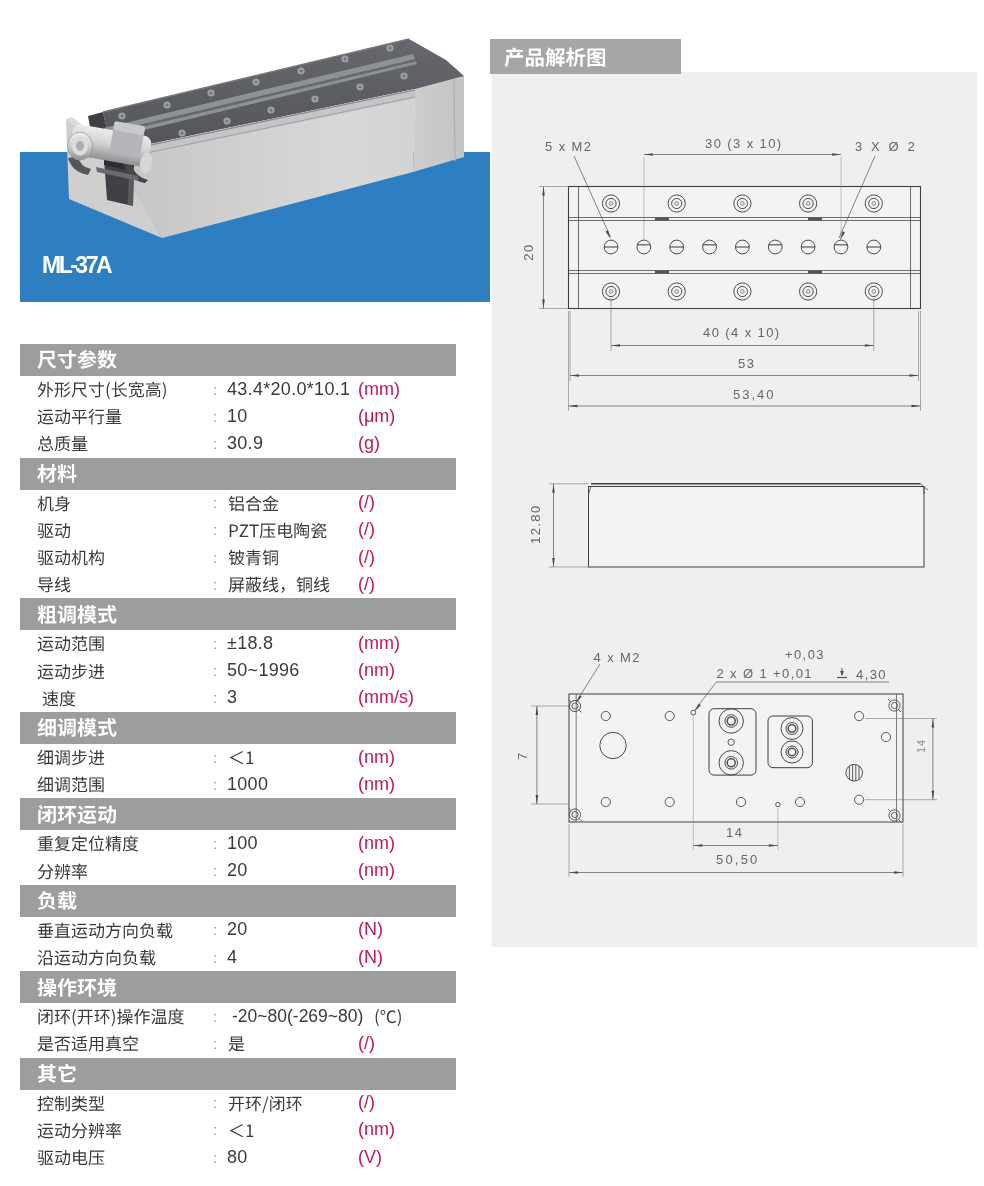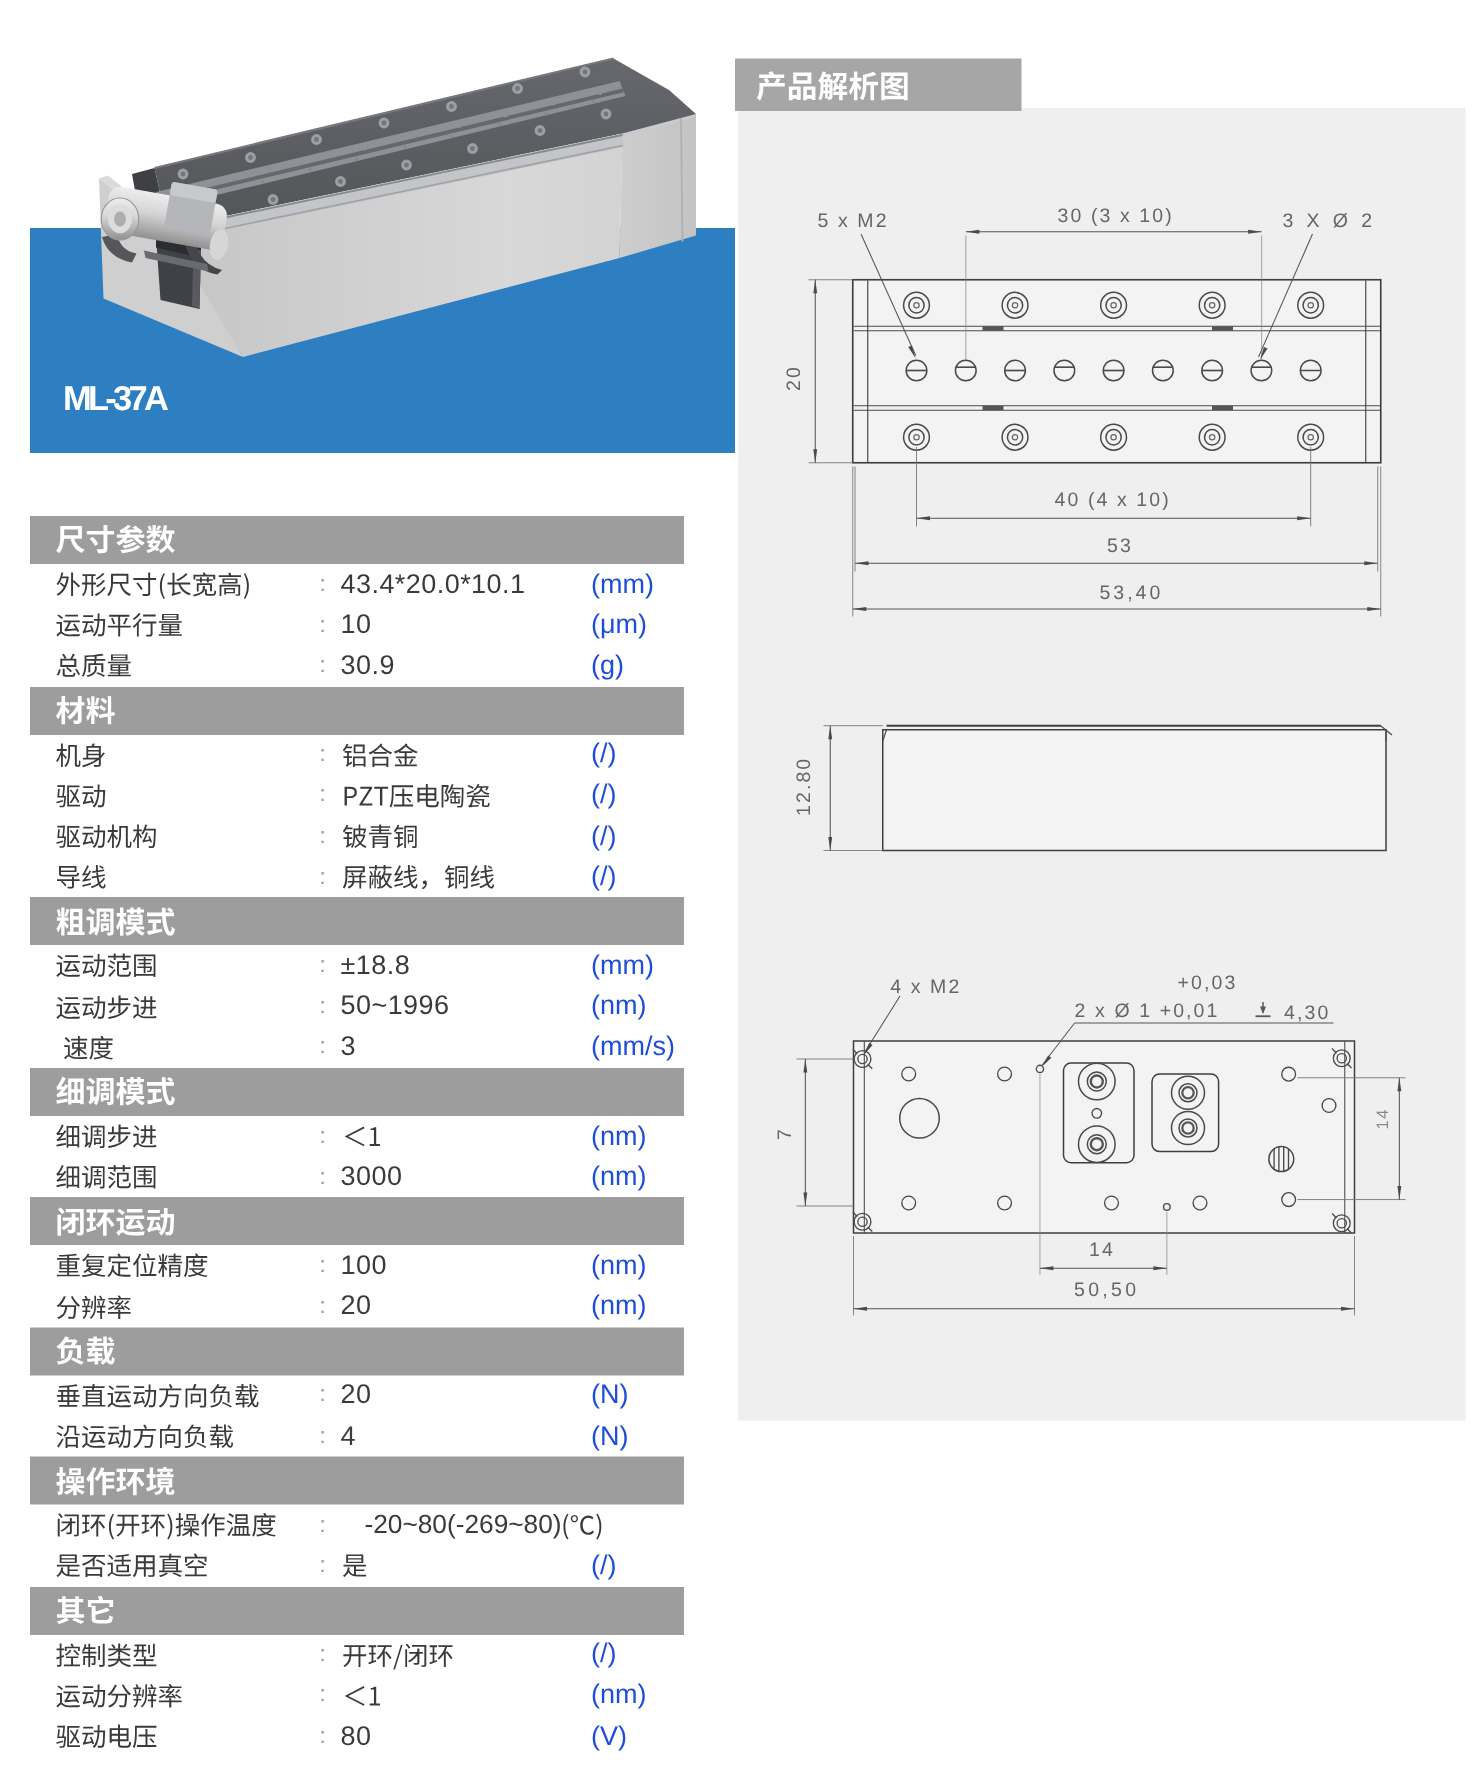--- a/index.html
+++ b/index.html
@@ -1,21 +1,21 @@
 <!DOCTYPE html>
 <html><head><meta charset="utf-8">
 <style>
 * { margin:0; padding:0; box-sizing:border-box; }
 html,body { width:984px; height:1186px; background:#fff; font-family:"Liberation Sans",sans-serif; position:relative; overflow:hidden; -webkit-font-smoothing:antialiased; }
 .abs { position:absolute; }
 .sh { position:absolute; left:20px; width:436px; height:32px; background:#9d9d9d; }
 .colon { position:absolute; left:213px; font-size:15px; color:#999; }
 .val { position:absolute; left:227px; font-size:18px; color:#3a3a3a; white-space:pre; letter-spacing:0.3px; }
-.val2 { position:absolute; left:243px; font-size:17.5px; color:#3a3a3a; white-space:pre; }
-.unit { position:absolute; left:394px; font-size:18px; color:#1d4ed8; white-space:pre; }
+.val2 { position:absolute; left:232px; font-size:17.5px; color:#3a3a3a; white-space:pre; }
+.unit { position:absolute; left:358px; font-size:18px; color:#be185d; white-space:pre; }
 </style></head>
 <body>
 <div class="abs" style="left:20px;top:152px;width:470px;height:150px;background:#2d7fc2"></div>
 <svg class="abs" style="left:0;top:0" width="490" height="310" viewBox="0 0 490 310">
     <defs>
 <linearGradient id="gf" x1="0" y1="0" x2="1" y2="0">
         <stop offset="0" stop-color="#c5c5c5"></stop>
         <stop offset="0.75" stop-color="#d8d8d8"></stop>
         <stop offset="1" stop-color="#d3d3d3"></stop>
       </linearGradient>
@@ -451,21 +451,21 @@
       <path d="M15.0 -11.9 4.2 -6.4V-6.4L15.0 -0.8L14.5 0.2L1.8 -6.3V-6.4L14.5 -13.0Z M18.5 0.0V-1.3H21.3V-10.6H19.1V-11.6Q19.9 -11.7 20.5 -11.9Q21.1 -12.2 21.6 -12.5H22.8V-1.3H25.3V0.0Z" fill="#3a3a3a"></path>
     </g>
   </svg>
 <span class="unit" style="top:746.6px">(nm)</span>
 <svg style="position:absolute;left:37px;top:774.1px" width="70" height="24" viewBox="0 0 70 24">
     <g transform="translate(0,17)">
       <path d="M1.1 -3.1Q1.1 -3.3 1.0 -3.5Q0.9 -3.7 0.8 -3.9Q0.8 -4.2 0.7 -4.3Q1.0 -4.4 1.3 -4.7Q1.6 -4.9 2.1 -5.4Q2.3 -5.6 2.8 -6.1Q3.2 -6.6 3.8 -7.3Q4.4 -8.0 5.0 -8.8Q5.6 -9.6 6.1 -10.5L7.2 -9.8Q6.0 -8.1 4.6 -6.5Q3.3 -5.0 1.9 -3.8V-3.8Q1.9 -3.8 1.8 -3.7Q1.7 -3.6 1.5 -3.5Q1.3 -3.4 1.2 -3.3Q1.1 -3.2 1.1 -3.1ZM1.1 -3.1 1.0 -4.2 1.7 -4.6 6.9 -5.3Q6.9 -5.1 6.9 -4.8Q6.9 -4.4 6.9 -4.2Q5.1 -4.0 4.0 -3.8Q2.9 -3.6 2.3 -3.5Q1.7 -3.4 1.5 -3.3Q1.2 -3.2 1.1 -3.1ZM1.0 -7.2Q1.0 -7.4 0.9 -7.6Q0.8 -7.8 0.7 -8.1Q0.6 -8.3 0.6 -8.5Q0.8 -8.5 1.0 -8.8Q1.3 -9.1 1.6 -9.5Q1.8 -9.7 2.1 -10.2Q2.4 -10.7 2.8 -11.4Q3.2 -12.0 3.6 -12.8Q3.9 -13.6 4.3 -14.4L5.5 -13.8Q5.0 -12.7 4.4 -11.7Q3.8 -10.6 3.1 -9.7Q2.5 -8.7 1.8 -7.9V-7.9Q1.8 -7.9 1.7 -7.8Q1.6 -7.8 1.4 -7.7Q1.2 -7.5 1.1 -7.4Q1.0 -7.3 1.0 -7.2ZM1.0 -7.2 1.0 -8.2 1.6 -8.6 5.4 -8.9Q5.4 -8.7 5.3 -8.4Q5.3 -8.0 5.3 -7.8Q4.0 -7.7 3.2 -7.6Q2.4 -7.5 1.9 -7.4Q1.5 -7.4 1.3 -7.3Q1.1 -7.3 1.0 -7.2ZM0.6 -0.9Q1.4 -1.0 2.4 -1.2Q3.5 -1.4 4.6 -1.6Q5.7 -1.8 6.9 -2.0L7.0 -0.9Q5.3 -0.5 3.7 -0.2Q2.1 0.1 0.8 0.4ZM8.1 -1.2H15.0V0.0H8.1ZM8.1 -7.2H15.1V-6.0H8.1ZM11.0 -12.5H12.2V-0.7H11.0ZM7.4 -13.4H15.8V1.0H14.6V-12.1H8.5V1.1H7.4Z M23.5 -13.5H24.7V-7.2Q24.7 -6.2 24.6 -5.1Q24.5 -3.9 24.3 -2.8Q24.1 -1.7 23.7 -0.6Q23.4 0.5 22.7 1.3Q22.7 1.2 22.5 1.1Q22.3 1.0 22.1 0.9Q21.9 0.7 21.8 0.7Q22.6 -0.4 23.0 -1.8Q23.3 -3.2 23.4 -4.6Q23.5 -5.9 23.5 -7.2ZM24.2 -13.5H32.1V-12.4H24.2ZM31.6 -13.5H32.7V-0.2Q32.7 0.3 32.6 0.6Q32.4 0.9 32.1 1.1Q31.8 1.2 31.2 1.3Q30.6 1.3 29.7 1.3Q29.7 1.1 29.6 0.9Q29.5 0.7 29.5 0.5Q29.4 0.3 29.3 0.1Q30.0 0.2 30.5 0.2Q31.0 0.2 31.2 0.2Q31.6 0.1 31.6 -0.2ZM25.7 -10.4H30.5V-9.5H25.7ZM25.3 -7.7H30.9V-6.8H25.3ZM27.5 -11.9H28.6V-7.0H27.5ZM26.3 -5.4H30.3V-1.4H26.3V-2.3H29.3V-4.4H26.3ZM25.7 -5.4H26.7V-0.6H25.7ZM18.8 -13.1 19.6 -13.9Q20.1 -13.5 20.6 -13.1Q21.1 -12.6 21.5 -12.2Q22.0 -11.7 22.2 -11.4L21.4 -10.5Q21.1 -10.8 20.7 -11.3Q20.2 -11.8 19.7 -12.3Q19.2 -12.7 18.8 -13.1ZM20.0 0.9 19.7 -0.3 20.0 -0.8 22.6 -2.8Q22.7 -2.5 22.8 -2.2Q23.0 -1.9 23.1 -1.7Q22.2 -1.0 21.6 -0.5Q21.0 -0.1 20.7 0.2Q20.4 0.5 20.2 0.6Q20.1 0.8 20.0 0.9ZM17.7 -8.9H20.8V-7.7H17.7ZM20.0 0.9Q19.9 0.7 19.8 0.6Q19.6 0.4 19.5 0.3Q19.3 0.1 19.2 0.0Q19.4 -0.1 19.6 -0.4Q19.8 -0.6 20.0 -1.0Q20.1 -1.4 20.1 -1.8V-8.9H21.4V-1.0Q21.4 -1.0 21.2 -0.8Q21.1 -0.7 20.9 -0.5Q20.7 -0.2 20.5 0.0Q20.3 0.3 20.1 0.5Q20.0 0.7 20.0 0.9Z M41.7 -9.2H48.2V-8.0H41.7ZM35.3 0.3Q35.8 -0.2 36.5 -1.0Q37.2 -1.7 38.0 -2.5Q38.7 -3.3 39.4 -4.0L40.1 -3.1Q39.5 -2.4 38.8 -1.6Q38.2 -0.8 37.5 -0.1Q36.8 0.7 36.2 1.3ZM36.0 -9.0 36.7 -9.8Q37.2 -9.5 37.8 -9.2Q38.4 -8.9 38.9 -8.6Q39.5 -8.3 39.8 -8.0L39.1 -7.1Q38.7 -7.3 38.2 -7.7Q37.7 -8.0 37.1 -8.3Q36.5 -8.7 36.0 -9.0ZM35.0 -5.7 35.7 -6.6Q36.2 -6.4 36.8 -6.1Q37.4 -5.8 37.9 -5.5Q38.5 -5.3 38.9 -5.0L38.1 -4.1Q37.8 -4.3 37.2 -4.6Q36.7 -4.9 36.1 -5.2Q35.5 -5.5 35.0 -5.7ZM47.5 -9.2H48.8V-4.9Q48.8 -4.4 48.7 -4.1Q48.5 -3.8 48.1 -3.6Q47.6 -3.5 46.9 -3.4Q46.2 -3.4 45.1 -3.4Q45.0 -3.7 44.9 -4.0Q44.7 -4.4 44.6 -4.6Q45.2 -4.6 45.7 -4.6Q46.2 -4.6 46.6 -4.6Q47.0 -4.6 47.1 -4.6Q47.4 -4.6 47.5 -4.7Q47.5 -4.7 47.5 -4.9ZM41.0 -9.2H42.3V-1.1Q42.3 -0.7 42.4 -0.5Q42.5 -0.3 42.8 -0.2Q43.1 -0.1 43.7 -0.1Q43.8 -0.1 44.2 -0.1Q44.6 -0.1 45.2 -0.1Q45.7 -0.1 46.2 -0.1Q46.7 -0.1 47.1 -0.1Q47.6 -0.1 47.8 -0.1Q48.3 -0.1 48.6 -0.3Q48.8 -0.5 48.9 -1.0Q49.0 -1.5 49.1 -2.5Q49.3 -2.3 49.7 -2.2Q50.0 -2.0 50.3 -2.0Q50.2 -0.8 50.0 -0.1Q49.8 0.5 49.3 0.8Q48.8 1.1 47.9 1.1Q47.7 1.1 47.3 1.1Q46.9 1.1 46.3 1.1Q45.7 1.1 45.2 1.1Q44.6 1.1 44.2 1.1Q43.7 1.1 43.6 1.1Q42.6 1.1 42.0 0.9Q41.4 0.7 41.2 0.2Q41.0 -0.2 41.0 -1.1ZM35.0 -12.8H50.1V-11.6H35.0ZM38.8 -14.3H40.1V-10.0H38.8ZM44.8 -14.3H46.2V-10.0H44.8Z M54.5 -5.7H63.6V-4.6H54.5ZM55.5 -8.2H63.6V-7.1H55.5ZM58.8 -12.0H60.0V-1.1H58.8ZM54.8 -10.6H64.2V-9.6H54.8ZM63.2 -5.7H64.4Q64.4 -5.7 64.4 -5.5Q64.4 -5.3 64.3 -5.2Q64.2 -3.9 64.1 -3.2Q63.9 -2.6 63.6 -2.3Q63.5 -2.1 63.3 -2.0Q63.1 -2.0 62.8 -2.0Q62.5 -1.9 62.1 -1.9Q61.7 -1.9 61.2 -2.0Q61.2 -2.2 61.1 -2.5Q61.0 -2.8 60.9 -3.0Q61.4 -2.9 61.7 -2.9Q62.1 -2.9 62.3 -2.9Q62.4 -2.9 62.5 -2.9Q62.7 -2.9 62.7 -3.0Q62.9 -3.2 63.0 -3.7Q63.1 -4.3 63.2 -5.5ZM52.4 -13.6H66.6V1.3H65.4V-12.5H53.6V1.3H52.4ZM53.1 -0.6H66.0V0.5H53.1Z" fill="#3a3a3a"></path>
     </g>
   </svg>
 <span class="colon" style="top:775.8px">:</span>
-<span class="val" style="top:773.8px">3000</span>
+<span class="val" style="top:773.8px">1000</span>
 <span class="unit" style="top:773.8px">(nm)</span>
 <div class="sh" style="top:798.4px"></div>
 <svg style="position:absolute;left:37px;top:801.8px" width="82" height="28" viewBox="0 0 82 28">
     <g transform="translate(0,20)">
       <path d="M4.8 -10.4H15.6V-8.2H4.8ZM10.8 -13.0H13.3V-2.5Q13.3 -1.6 13.1 -1.1Q12.9 -0.5 12.2 -0.3Q11.6 -0.0 10.7 0.1Q9.8 0.1 8.6 0.1Q8.6 -0.4 8.3 -1.0Q8.1 -1.7 7.9 -2.2Q8.4 -2.2 8.9 -2.1Q9.4 -2.1 9.8 -2.1Q10.2 -2.1 10.4 -2.1Q10.6 -2.2 10.7 -2.2Q10.8 -2.3 10.8 -2.5ZM1.3 -12.2H3.7V1.8H1.3ZM1.6 -15.8 3.5 -17.0Q4.0 -16.5 4.5 -16.0Q5.0 -15.4 5.4 -14.9Q5.9 -14.3 6.1 -13.9L4.1 -12.5Q3.9 -13.0 3.5 -13.6Q3.1 -14.1 2.6 -14.7Q2.1 -15.3 1.6 -15.8ZM6.9 -16.0H17.8V-13.8H6.9ZM16.4 -16.0H18.8V-0.8Q18.8 0.1 18.6 0.5Q18.4 1.0 17.8 1.3Q17.3 1.6 16.5 1.7Q15.7 1.7 14.6 1.7Q14.6 1.3 14.4 0.6Q14.1 -0.0 13.9 -0.4Q14.5 -0.4 15.2 -0.4Q15.8 -0.4 16.0 -0.4Q16.2 -0.4 16.3 -0.5Q16.4 -0.6 16.4 -0.8ZM10.1 -9.4 12.3 -8.6Q11.2 -6.5 9.4 -4.8Q7.7 -3.0 5.5 -1.8Q5.3 -2.1 5.0 -2.4Q4.8 -2.8 4.4 -3.1Q4.1 -3.4 3.9 -3.6Q5.2 -4.3 6.4 -5.2Q7.6 -6.1 8.6 -7.2Q9.5 -8.3 10.1 -9.4Z M20.9 -10.1H26.6V-7.9H20.9ZM20.7 -15.8H27.0V-13.6H20.7ZM20.5 -2.6Q21.7 -2.9 23.4 -3.4Q25.1 -3.9 26.8 -4.5L27.2 -2.3Q25.6 -1.8 24.0 -1.3Q22.4 -0.7 21.0 -0.3ZM22.8 -14.5H25.0V-3.1L22.8 -2.6ZM27.8 -15.9H39.1V-13.6H27.8ZM32.7 -14.6 35.1 -14.0Q34.4 -11.9 33.4 -10.0Q32.4 -8.1 31.2 -6.4Q30.1 -4.8 28.8 -3.6Q28.6 -3.8 28.2 -4.2Q27.9 -4.5 27.5 -4.9Q27.2 -5.3 26.9 -5.5Q28.2 -6.5 29.3 -8.0Q30.4 -9.4 31.2 -11.1Q32.1 -12.8 32.7 -14.6ZM33.5 -9.4 35.3 -10.7Q36.0 -9.9 36.8 -8.9Q37.6 -8.0 38.2 -7.0Q38.9 -6.1 39.3 -5.4L37.3 -3.9Q37.0 -4.6 36.3 -5.6Q35.7 -6.6 34.9 -7.6Q34.2 -8.5 33.5 -9.4ZM31.7 -10.9 34.1 -11.8V1.8H31.7Z M47.6 -16.0H57.9V-13.7H47.6ZM46.3 -11.6H59.2V-9.3H46.3ZM53.6 -7.9 55.6 -8.9Q56.2 -7.9 56.8 -6.9Q57.5 -5.8 58.1 -4.8Q58.6 -3.7 59.0 -3.0L56.9 -1.9Q56.5 -2.7 56.0 -3.7Q55.4 -4.8 54.8 -5.9Q54.2 -7.0 53.6 -7.9ZM45.5 -10.1V-1.8H43.1V-7.9H40.7V-10.1ZM41.1 -14.7 42.7 -16.2Q43.2 -15.9 43.9 -15.4Q44.6 -14.9 45.2 -14.5Q45.8 -14.0 46.2 -13.6L44.6 -11.9Q44.2 -12.3 43.6 -12.8Q43.0 -13.3 42.3 -13.8Q41.7 -14.3 41.1 -14.7ZM44.6 -2.7Q45.1 -2.7 45.5 -2.4Q46.0 -2.1 46.8 -1.6Q47.8 -1.0 49.1 -0.8Q50.5 -0.7 52.1 -0.7Q52.9 -0.7 53.8 -0.7Q54.8 -0.8 55.8 -0.8Q56.9 -0.9 57.9 -1.0Q58.8 -1.1 59.6 -1.2Q59.5 -0.8 59.3 -0.4Q59.2 0.1 59.0 0.6Q58.9 1.1 58.9 1.5Q58.3 1.5 57.5 1.5Q56.7 1.6 55.7 1.6Q54.8 1.6 53.8 1.6Q52.8 1.7 52.0 1.7Q50.1 1.7 48.8 1.4Q47.5 1.2 46.5 0.6Q45.9 0.3 45.4 -0.1Q44.9 -0.4 44.6 -0.4Q44.2 -0.4 43.8 -0.1Q43.4 0.3 43.0 0.9Q42.6 1.4 42.1 2.0L40.5 -0.3Q41.2 -1.0 41.9 -1.6Q42.7 -2.1 43.4 -2.4Q44.0 -2.7 44.6 -2.7ZM47.6 -2.3Q47.6 -2.5 47.4 -2.9Q47.3 -3.4 47.1 -3.8Q46.9 -4.3 46.8 -4.6Q47.1 -4.7 47.4 -5.0Q47.6 -5.3 47.9 -5.7Q48.1 -5.9 48.3 -6.4Q48.6 -6.8 48.9 -7.5Q49.3 -8.1 49.6 -8.8Q49.9 -9.6 50.2 -10.3L52.9 -9.6Q52.4 -8.5 51.7 -7.4Q51.1 -6.3 50.4 -5.3Q49.7 -4.3 49.1 -3.5V-3.5Q49.1 -3.5 48.8 -3.4Q48.6 -3.2 48.3 -3.0Q48.1 -2.8 47.8 -2.6Q47.6 -2.4 47.6 -2.3ZM47.6 -2.3 47.5 -4.1 48.8 -4.9 57.2 -5.6Q57.2 -5.1 57.4 -4.5Q57.5 -3.9 57.7 -3.5Q55.2 -3.2 53.6 -3.1Q51.9 -2.9 50.9 -2.8Q49.8 -2.7 49.2 -2.6Q48.5 -2.5 48.2 -2.4Q47.9 -2.4 47.6 -2.3Z M70.1 -12.6H77.9V-10.3H70.1ZM76.7 -12.6H79.0Q79.0 -12.6 79.0 -12.4Q79.0 -12.2 79.0 -12.0Q79.0 -11.7 79.0 -11.6Q79.0 -8.5 78.9 -6.4Q78.8 -4.3 78.7 -2.9Q78.5 -1.5 78.4 -0.7Q78.2 0.1 77.9 0.4Q77.6 0.9 77.2 1.1Q76.8 1.4 76.3 1.5Q75.8 1.5 75.1 1.5Q74.4 1.6 73.6 1.5Q73.6 1.0 73.4 0.3Q73.2 -0.3 72.9 -0.8Q73.6 -0.8 74.2 -0.7Q74.8 -0.7 75.1 -0.7Q75.4 -0.7 75.5 -0.8Q75.7 -0.9 75.8 -1.1Q76.0 -1.3 76.2 -2.0Q76.3 -2.7 76.4 -4.0Q76.5 -5.3 76.6 -7.3Q76.6 -9.3 76.7 -12.1ZM72.3 -16.6H74.7Q74.7 -14.3 74.7 -12.1Q74.6 -9.9 74.4 -7.9Q74.2 -5.9 73.8 -4.2Q73.3 -2.4 72.6 -0.9Q71.8 0.6 70.6 1.8Q70.5 1.5 70.1 1.1Q69.8 0.8 69.5 0.4Q69.2 0.1 68.9 -0.1Q69.9 -1.1 70.6 -2.4Q71.3 -3.7 71.6 -5.3Q72.0 -6.9 72.1 -8.7Q72.3 -10.5 72.3 -12.5Q72.3 -14.5 72.3 -16.6ZM61.6 -15.4H69.5V-13.3H61.6ZM61.0 -10.8H69.8V-8.6H61.0ZM66.7 -6.8 68.6 -7.3Q69.0 -6.5 69.4 -5.5Q69.7 -4.6 70.1 -3.7Q70.4 -2.7 70.5 -2.1L68.5 -1.4Q68.3 -2.1 68.0 -3.0Q67.8 -4.0 67.4 -5.0Q67.1 -6.0 66.7 -6.8ZM61.8 -0.4 61.6 -2.4 62.6 -3.2 69.1 -4.7Q69.1 -4.2 69.2 -3.6Q69.3 -3.0 69.4 -2.7Q67.6 -2.2 66.4 -1.9Q65.1 -1.5 64.3 -1.3Q63.5 -1.1 63.0 -0.9Q62.5 -0.7 62.3 -0.6Q62.0 -0.5 61.8 -0.4ZM61.8 -0.4Q61.8 -0.6 61.6 -1.0Q61.5 -1.4 61.3 -1.8Q61.2 -2.2 61.0 -2.5Q61.3 -2.6 61.6 -3.0Q61.8 -3.3 62.0 -3.9Q62.2 -4.1 62.4 -4.7Q62.6 -5.4 62.8 -6.2Q63.1 -7.0 63.3 -8.0Q63.5 -8.9 63.7 -9.9L66.0 -9.2Q65.8 -7.9 65.3 -6.5Q64.9 -5.2 64.4 -3.9Q63.9 -2.7 63.4 -1.7V-1.6Q63.4 -1.6 63.1 -1.5Q62.9 -1.4 62.6 -1.2Q62.3 -1.0 62.0 -0.8Q61.8 -0.6 61.8 -0.4Z" fill="#fff"></path>
     </g>
   </svg>
 <svg style="position:absolute;left:37px;top:833.3px" width="104" height="24" viewBox="0 0 104 24">
     <g transform="translate(0,17)">
       <path d="M0.9 -0.2H16.1V0.8H0.9ZM1.0 -11.3H16.0V-10.2H1.0ZM2.2 -2.7H15.1V-1.7H2.2ZM7.8 -13.0H9.1V0.3H7.8ZM13.7 -14.2 14.4 -13.2Q13.3 -13.0 11.8 -12.8Q10.4 -12.7 8.8 -12.6Q7.2 -12.4 5.6 -12.4Q4.0 -12.3 2.5 -12.3Q2.5 -12.5 2.4 -12.8Q2.3 -13.1 2.3 -13.3Q3.7 -13.3 5.3 -13.4Q6.9 -13.5 8.5 -13.6Q10.0 -13.7 11.4 -13.9Q12.7 -14.0 13.7 -14.2ZM3.9 -6.1V-4.8H13.1V-6.1ZM3.9 -8.3V-7.0H13.1V-8.3ZM2.7 -9.2H14.4V-3.9H2.7Z M21.9 -7.5V-6.4H29.8V-7.5ZM21.9 -9.5V-8.4H29.8V-9.5ZM20.6 -10.4H31.1V-5.4H20.6ZM21.5 -14.3 22.7 -13.9Q22.2 -13.0 21.6 -12.1Q20.9 -11.2 20.2 -10.4Q19.4 -9.6 18.6 -9.0Q18.6 -9.2 18.4 -9.3Q18.3 -9.5 18.1 -9.7Q17.9 -9.9 17.8 -10.0Q18.9 -10.8 19.9 -11.9Q20.9 -13.0 21.5 -14.3ZM21.2 -12.6H32.3V-11.6H20.7ZM22.8 -5.8 23.9 -5.4Q23.4 -4.6 22.6 -3.8Q21.9 -3.1 21.1 -2.4Q20.3 -1.8 19.5 -1.3Q19.4 -1.4 19.2 -1.6Q19.1 -1.7 18.9 -1.9Q18.7 -2.1 18.6 -2.2Q19.8 -2.8 20.9 -3.8Q22.1 -4.7 22.8 -5.8ZM22.1 -4.3H30.0V-3.4H21.2ZM29.6 -4.3H29.9L30.1 -4.4L30.9 -3.9Q30.0 -2.6 28.6 -1.7Q27.2 -0.8 25.5 -0.2Q23.8 0.4 21.9 0.8Q19.9 1.2 18.1 1.4Q18.0 1.1 17.9 0.8Q17.7 0.4 17.6 0.2Q19.4 0.1 21.2 -0.2Q23.0 -0.6 24.7 -1.1Q26.3 -1.6 27.6 -2.4Q28.9 -3.1 29.6 -4.2ZM22.1 -3.7Q22.8 -2.8 24.0 -2.2Q25.2 -1.5 26.6 -1.0Q28.1 -0.6 29.8 -0.3Q31.5 0.0 33.4 0.1Q33.2 0.3 33.0 0.6Q32.8 1.0 32.6 1.2Q30.8 1.1 29.1 0.7Q27.4 0.4 25.9 -0.2Q24.4 -0.7 23.2 -1.5Q22.0 -2.3 21.1 -3.3Z M37.6 -9.0H47.5V-7.8H37.6ZM42.5 -5.0H48.2V-3.8H42.5ZM41.8 -8.5H43.1V0.2L41.8 -0.0ZM37.8 -6.4 39.1 -6.3Q38.8 -3.7 37.9 -1.8Q37.1 0.1 35.7 1.4Q35.6 1.3 35.4 1.1Q35.2 1.0 35.0 0.8Q34.8 0.6 34.6 0.6Q36.0 -0.5 36.8 -2.3Q37.5 -4.1 37.8 -6.4ZM38.6 -4.3Q39.1 -3.0 39.8 -2.1Q40.5 -1.3 41.4 -0.9Q42.4 -0.5 43.5 -0.3Q44.6 -0.2 45.9 -0.2Q46.1 -0.2 46.5 -0.2Q47.0 -0.2 47.5 -0.2Q48.0 -0.2 48.6 -0.2Q49.2 -0.2 49.6 -0.2Q50.1 -0.2 50.3 -0.2Q50.2 -0.1 50.1 0.2Q50.0 0.4 50.0 0.7Q49.9 0.9 49.8 1.1H49.0H45.9Q44.3 1.1 43.1 0.9Q41.8 0.7 40.8 0.2Q39.7 -0.4 38.9 -1.3Q38.1 -2.3 37.6 -3.9ZM35.4 -12.4H49.6V-8.6H48.3V-11.1H36.7V-8.6H35.4ZM41.2 -14.0 42.5 -14.4Q42.8 -13.9 43.1 -13.3Q43.4 -12.7 43.5 -12.3L42.2 -11.9Q42.1 -12.3 41.8 -12.9Q41.5 -13.5 41.2 -14.0Z M57.3 -11.2H66.5V-10.0H57.3ZM58.4 -8.7 59.5 -8.9Q59.8 -8.0 60.0 -7.0Q60.2 -6.1 60.3 -5.1Q60.5 -4.1 60.6 -3.2Q60.7 -2.4 60.8 -1.7L59.5 -1.4Q59.5 -2.0 59.4 -2.9Q59.3 -3.8 59.1 -4.8Q59.0 -5.8 58.8 -6.8Q58.6 -7.8 58.4 -8.7ZM64.2 -9.0 65.5 -8.8Q65.3 -7.8 65.1 -6.6Q64.9 -5.4 64.6 -4.3Q64.4 -3.1 64.1 -2.0Q63.8 -1.0 63.6 -0.1L62.5 -0.4Q62.7 -1.2 63.0 -2.3Q63.2 -3.4 63.4 -4.6Q63.7 -5.8 63.9 -6.9Q64.0 -8.1 64.2 -9.0ZM56.5 -0.6H67.2V0.7H56.5ZM60.7 -14.1 61.9 -14.4Q62.1 -13.8 62.4 -13.0Q62.6 -12.3 62.8 -11.7L61.5 -11.4Q61.4 -11.9 61.2 -12.7Q60.9 -13.4 60.7 -14.1ZM55.9 -14.2 57.1 -13.9Q56.5 -12.4 55.8 -11.0Q55.0 -9.6 54.2 -8.4Q53.3 -7.1 52.4 -6.2Q52.3 -6.3 52.2 -6.6Q52.0 -6.8 51.9 -7.0Q51.8 -7.3 51.6 -7.4Q52.5 -8.3 53.3 -9.4Q54.0 -10.4 54.7 -11.7Q55.4 -12.9 55.9 -14.2ZM54.1 -9.8 55.3 -11.1 55.3 -11.1V1.3H54.1Z M71.1 -14.2H72.3V1.3H71.1ZM68.7 -8.6H74.2V-7.4H68.7ZM71.0 -7.9 71.8 -7.6Q71.6 -6.7 71.3 -5.8Q71.1 -4.8 70.7 -3.9Q70.4 -3.0 70.0 -2.2Q69.6 -1.3 69.2 -0.8Q69.1 -1.0 69.0 -1.2Q68.9 -1.4 68.7 -1.7Q68.6 -1.9 68.5 -2.1Q69.0 -2.7 69.5 -3.7Q70.0 -4.7 70.4 -5.9Q70.8 -7.0 71.0 -7.9ZM72.2 -7.0Q72.4 -6.9 72.7 -6.4Q73.0 -6.0 73.4 -5.5Q73.7 -4.9 74.1 -4.5Q74.4 -4.0 74.5 -3.8L73.6 -2.8Q73.5 -3.2 73.2 -3.7Q73.0 -4.2 72.6 -4.7Q72.3 -5.3 72.1 -5.8Q71.8 -6.3 71.6 -6.5ZM68.9 -13.0 69.8 -13.2Q70.0 -12.6 70.2 -11.9Q70.4 -11.2 70.5 -10.6Q70.7 -10.0 70.7 -9.5L69.8 -9.2Q69.8 -9.7 69.6 -10.4Q69.5 -11.0 69.3 -11.7Q69.1 -12.4 68.9 -13.0ZM73.6 -13.2 74.7 -13.0Q74.4 -12.3 74.2 -11.6Q74.0 -10.9 73.7 -10.3Q73.5 -9.7 73.3 -9.2L72.5 -9.4Q72.7 -9.9 72.9 -10.6Q73.1 -11.3 73.3 -12.0Q73.5 -12.7 73.6 -13.2ZM75.2 -12.9H83.9V-11.9H75.2ZM75.7 -10.9H83.5V-9.9H75.7ZM74.8 -8.8H84.3V-7.8H74.8ZM78.8 -14.3H80.0V-8.2H78.8ZM75.8 -6.8H82.4V-5.8H77.0V1.3H75.8ZM82.0 -6.8H83.2V0.0Q83.2 0.5 83.1 0.8Q83.0 1.0 82.6 1.2Q82.3 1.3 81.7 1.3Q81.2 1.3 80.4 1.3Q80.4 1.1 80.3 0.8Q80.1 0.5 80.0 0.3Q80.6 0.3 81.1 0.3Q81.5 0.3 81.7 0.3Q81.9 0.3 81.9 0.2Q82.0 0.2 82.0 0.0ZM76.5 -4.5H82.5V-3.6H76.5ZM76.5 -2.3H82.5V-1.4H76.5Z M88.8 -9.5H100.9V-8.4H88.8ZM89.1 -4.5H98.8V-3.5H89.1ZM91.6 -10.9H92.8V-6.6H96.9V-10.9H98.2V-5.6H91.6ZM98.5 -4.5H98.7L98.9 -4.6L99.7 -4.1Q99.0 -2.8 97.9 -1.9Q96.7 -1.0 95.3 -0.3Q93.8 0.3 92.2 0.7Q90.5 1.1 88.8 1.3Q88.7 1.0 88.6 0.7Q88.4 0.4 88.3 0.2Q89.9 0.0 91.5 -0.3Q93.0 -0.6 94.4 -1.1Q95.8 -1.7 96.8 -2.5Q97.9 -3.3 98.5 -4.3ZM91.8 -3.7Q92.6 -2.5 94.1 -1.7Q95.5 -0.9 97.4 -0.4Q99.2 0.1 101.3 0.3Q101.2 0.4 101.1 0.6Q100.9 0.8 100.8 1.0Q100.7 1.2 100.6 1.4Q98.4 1.1 96.6 0.5Q94.7 -0.0 93.2 -1.0Q91.7 -1.9 90.7 -3.2ZM87.7 -12.6H101.1V-11.4H87.7ZM87.1 -12.6H88.4V-8.0Q88.4 -7.0 88.4 -5.8Q88.3 -4.6 88.1 -3.3Q88.0 -2.0 87.6 -0.8Q87.3 0.3 86.8 1.4Q86.6 1.3 86.4 1.1Q86.2 1.0 86.0 0.9Q85.8 0.8 85.6 0.8Q86.2 -0.2 86.5 -1.3Q86.8 -2.4 86.9 -3.6Q87.1 -4.8 87.1 -5.9Q87.1 -7.0 87.1 -8.0ZM93.0 -14.1 94.3 -14.4Q94.6 -13.9 94.9 -13.2Q95.2 -12.6 95.3 -12.2L94.0 -11.8Q93.9 -12.3 93.6 -12.9Q93.3 -13.5 93.0 -14.1Z" fill="#3a3a3a"></path>

